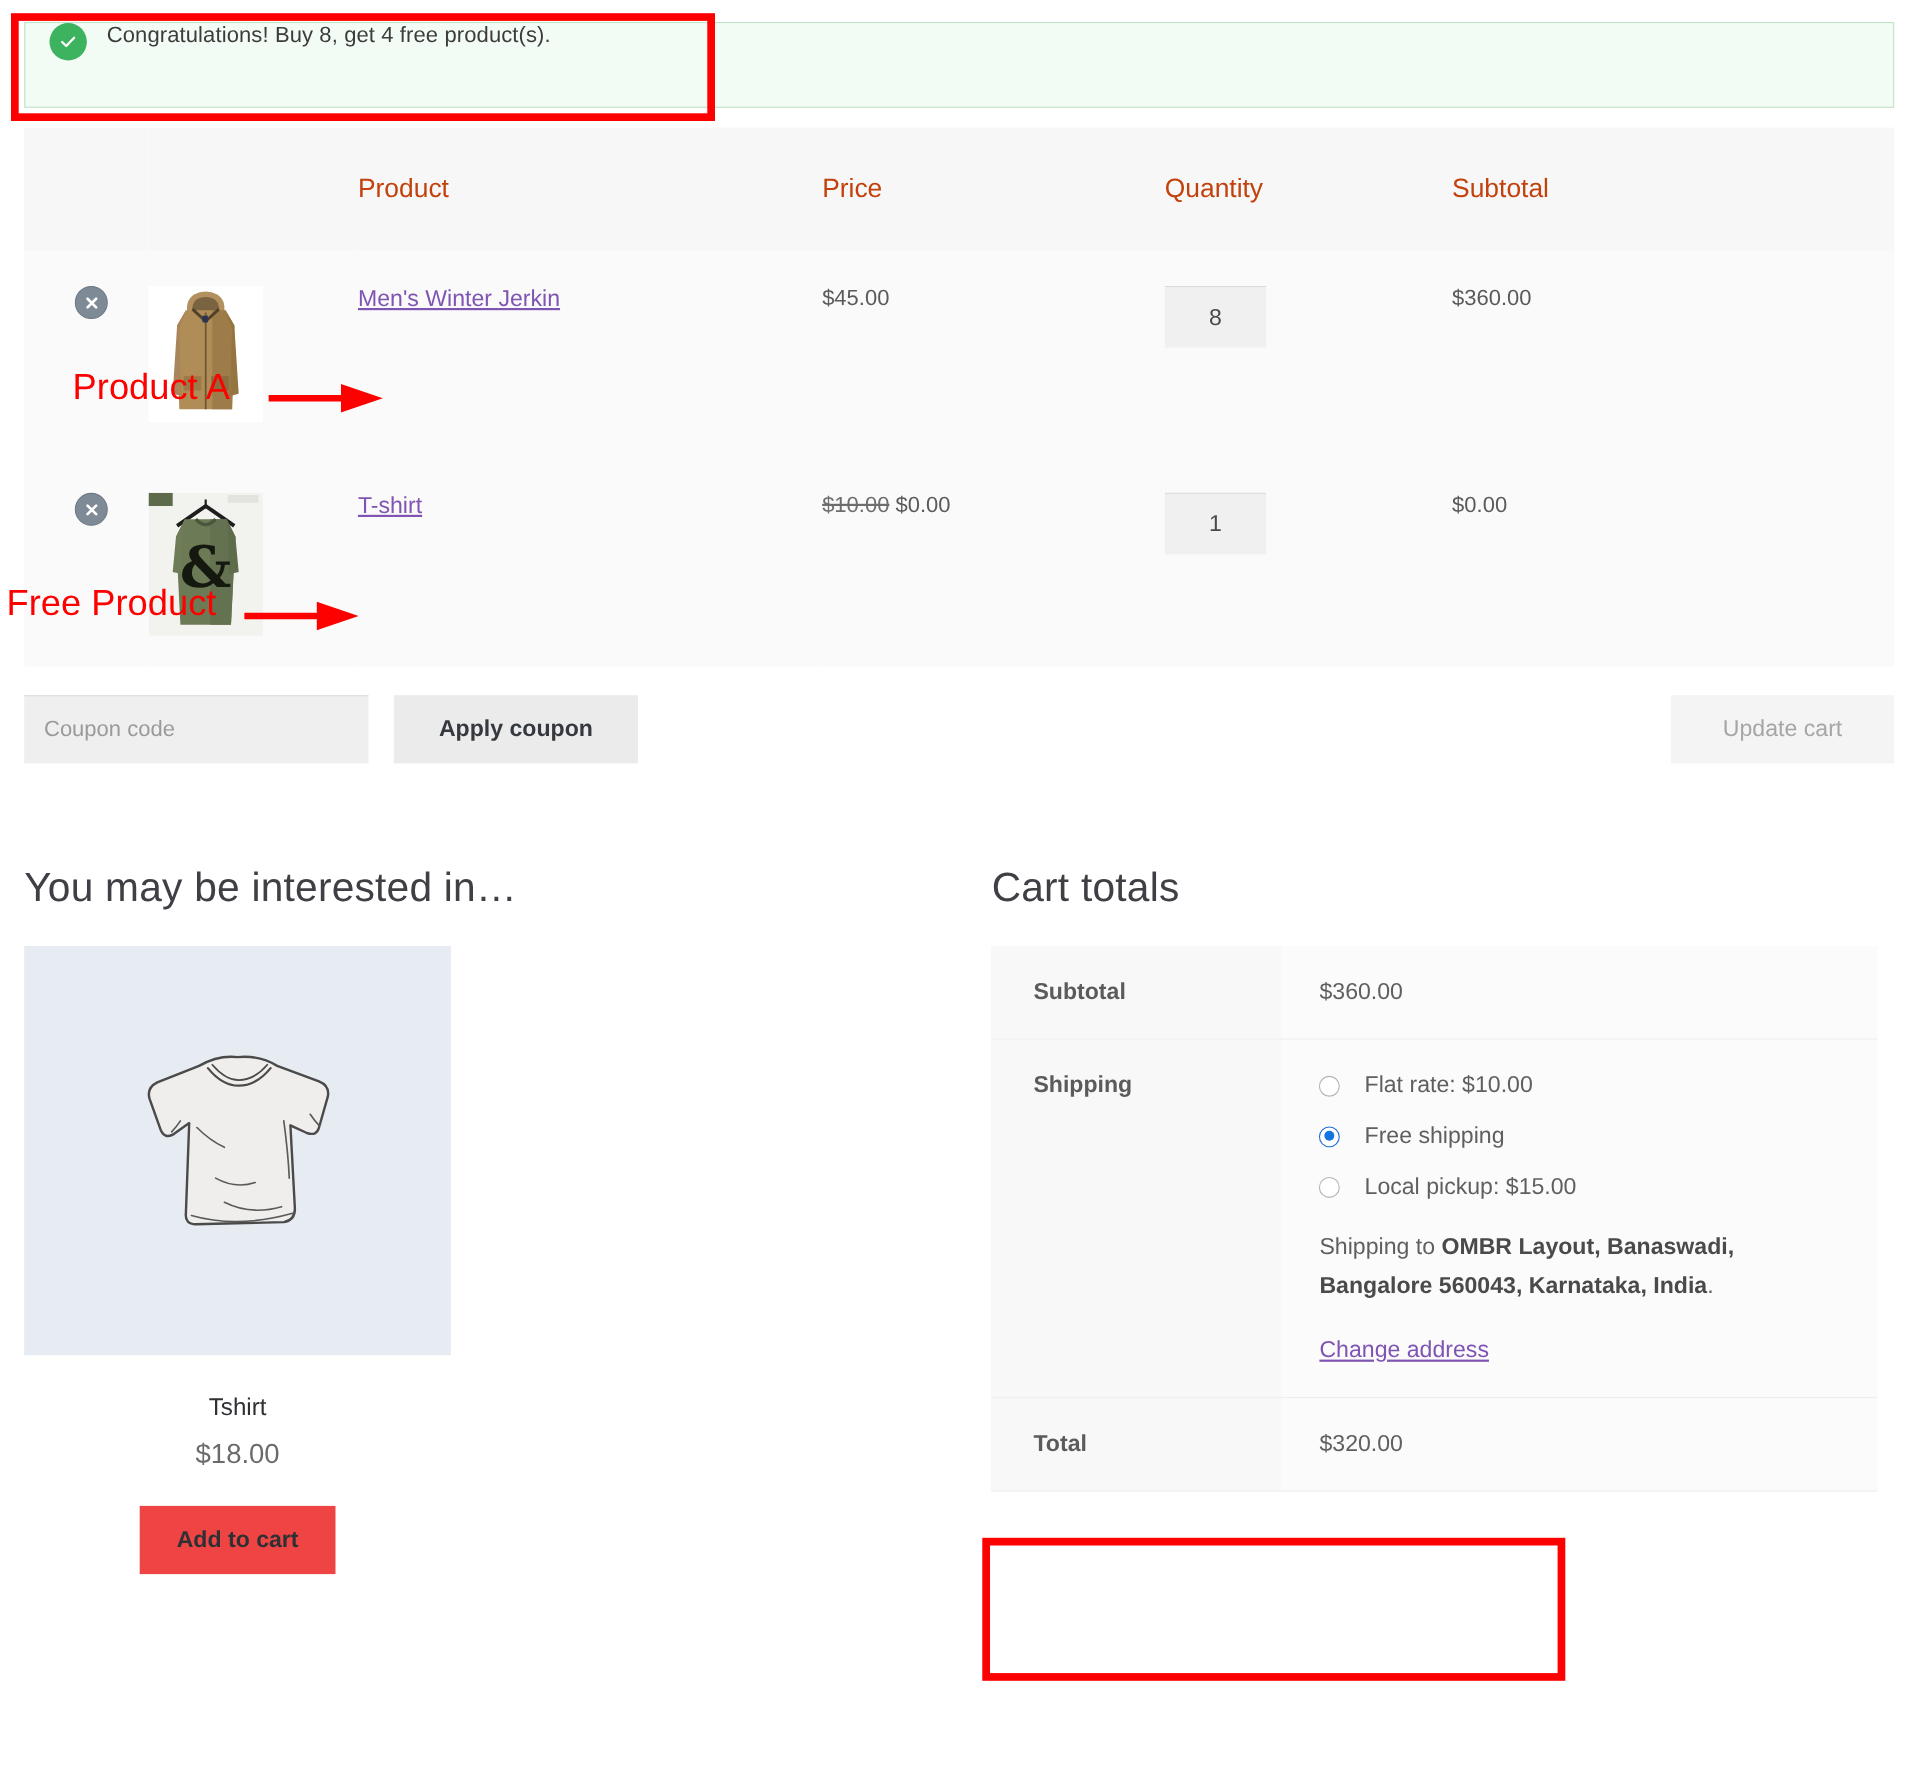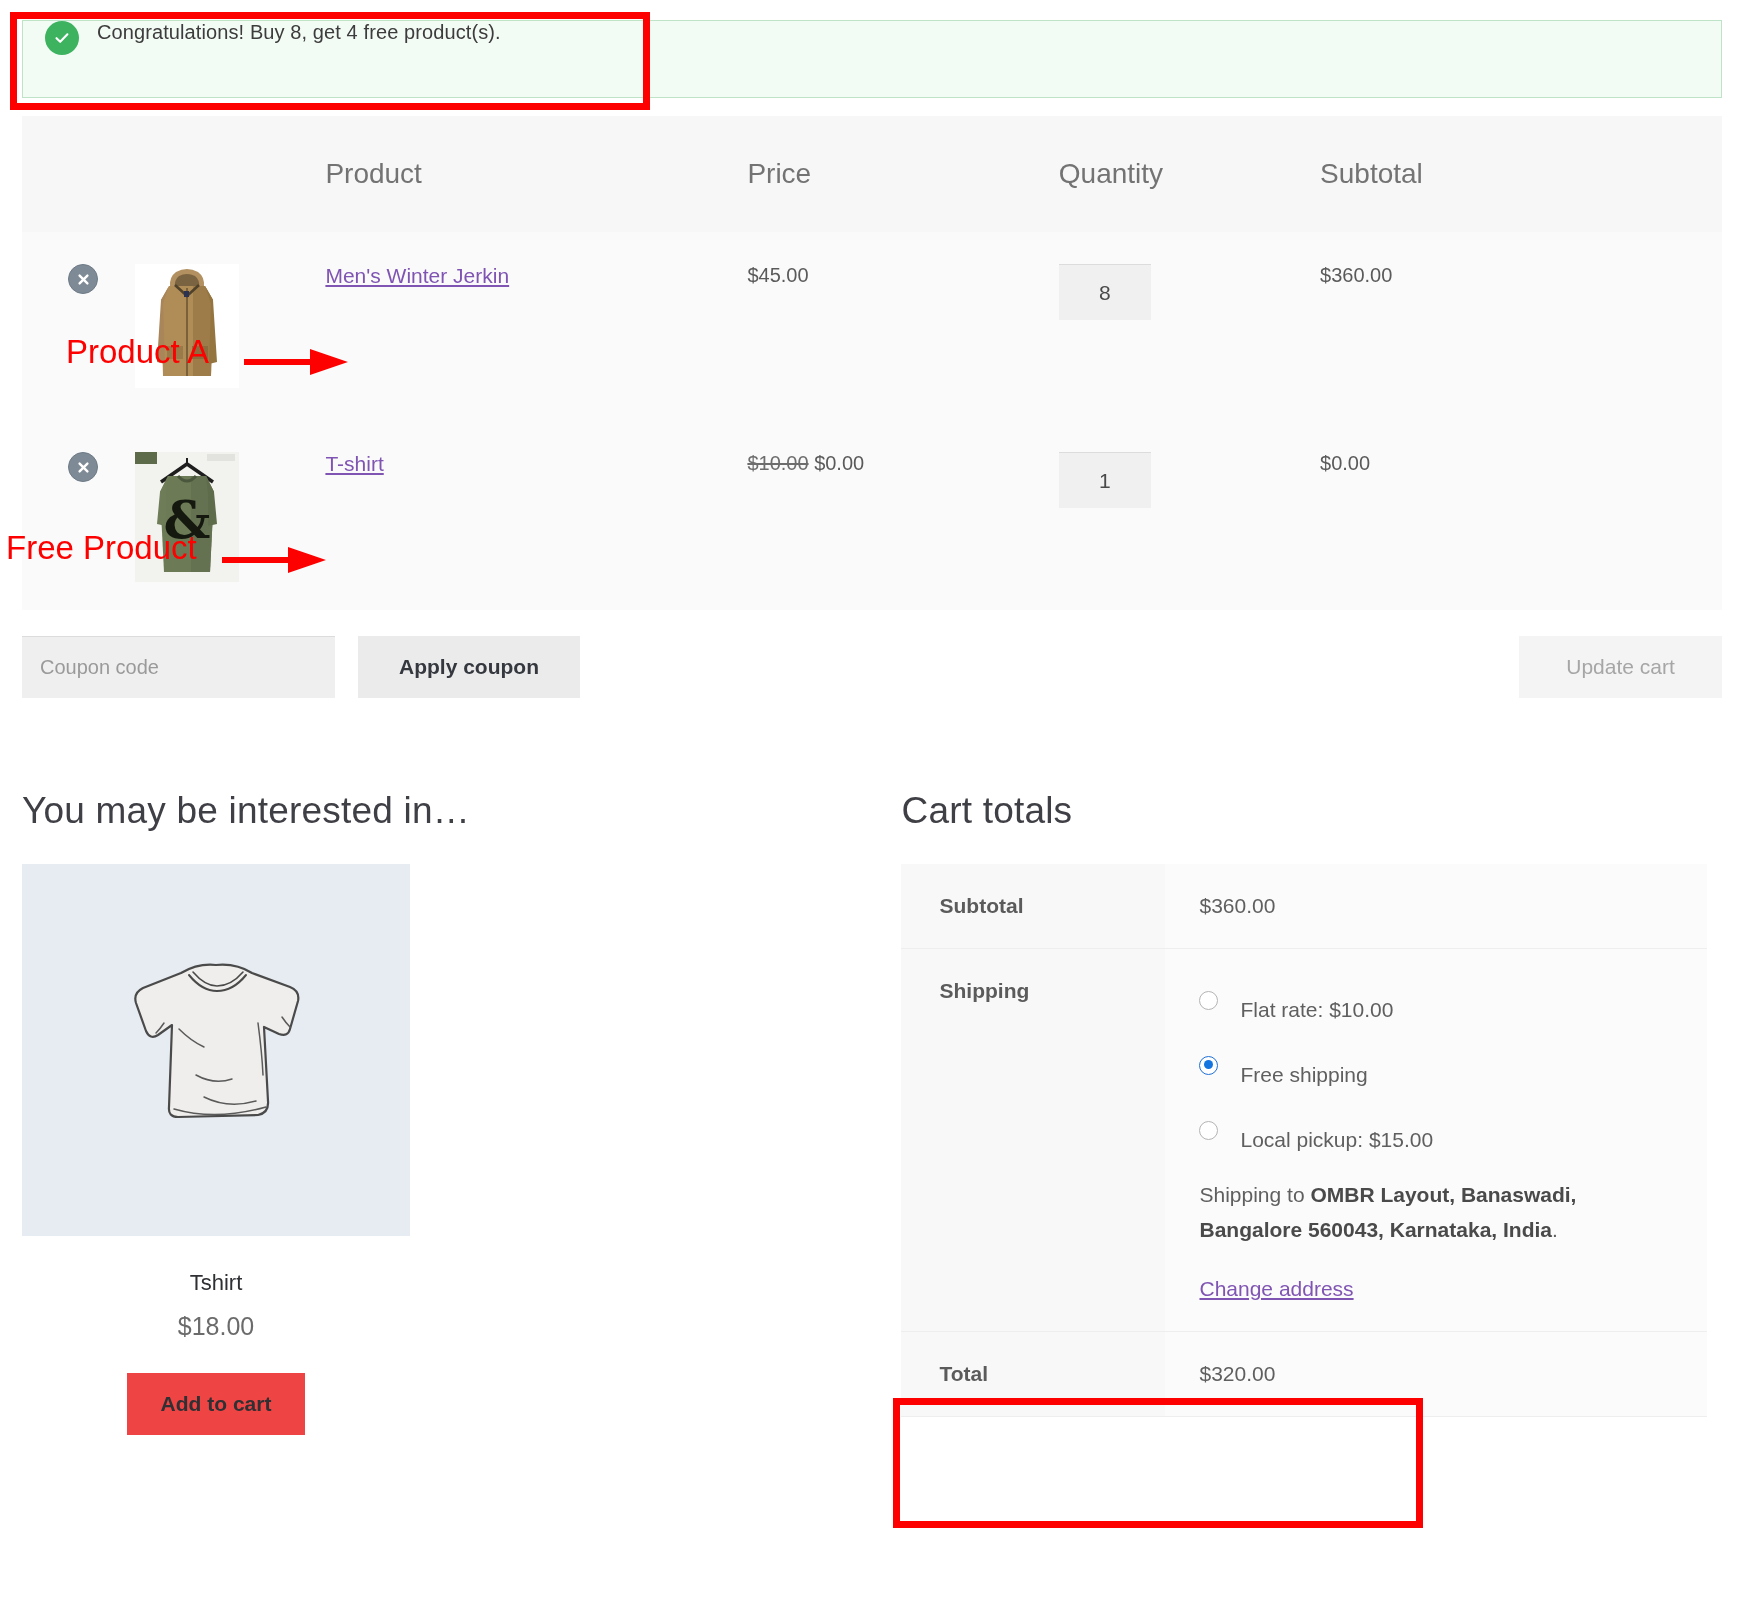--- a/index.html
+++ b/index.html
@@ -41,22 +41,22 @@
     font-family: "Liberation Sans", sans-serif;
     letter-spacing: .1px;
   }
 
   
   .cart-wrap { padding: 18px 22px 0 22px; }
   table.cart { width: 1700px; border-collapse: collapse; table-layout: fixed; }
   table.cart thead th {
     background: #f7f7f7;
     font-weight: normal;
-    font-size: 28px;
-    color: #737373;
+    font-size: 24px;
+    color: #c2410c;
     text-align: left;
     padding: 42px 0 42px 0;
     font-family: "Liberation Sans", sans-serif;
   }
   th.col-remove { width: 112px; }
   th.col-thumb  { width: 190px; }
   th.col-name   { width: 420px; }
   th.col-price  { width: 310px; }
   th.col-qty    { width: 260px; }
   th.col-sub    { width: 400px; }
@@ -180,21 +180,21 @@
   }
   .radio.sel {
     border: 1.6px solid #1e6fd9;
     background: #fff;
     position: relative;
   }
   .radio.sel::after {
     content: ""; position: absolute; left: 3.2px; top: 3.2px;
     width: 9px; height: 9px; border-radius: 50%; background: #1275e0;
   }
-  .ship-label { font-size: 21px; color: #5f5f5f; margin-top: 19px; }
+  .ship-label { font-size: 21px; color: #5f5f5f; }
   .ship-dest { margin-top: 26px; font-size: 21px; line-height: 1.65; color: #5f5f5f; max-width: 470px; }
   .ship-dest b { color: #4a4a4a; }
   .change-link {
     display: inline-block; margin-top: 30px;
     color: #7f54b3; text-decoration: underline; font-size: 21px; cursor: pointer;
   }
 
   
   .anno { position: absolute; pointer-events: none; }
   .anno-box { border: 7px solid #fd0000; }

